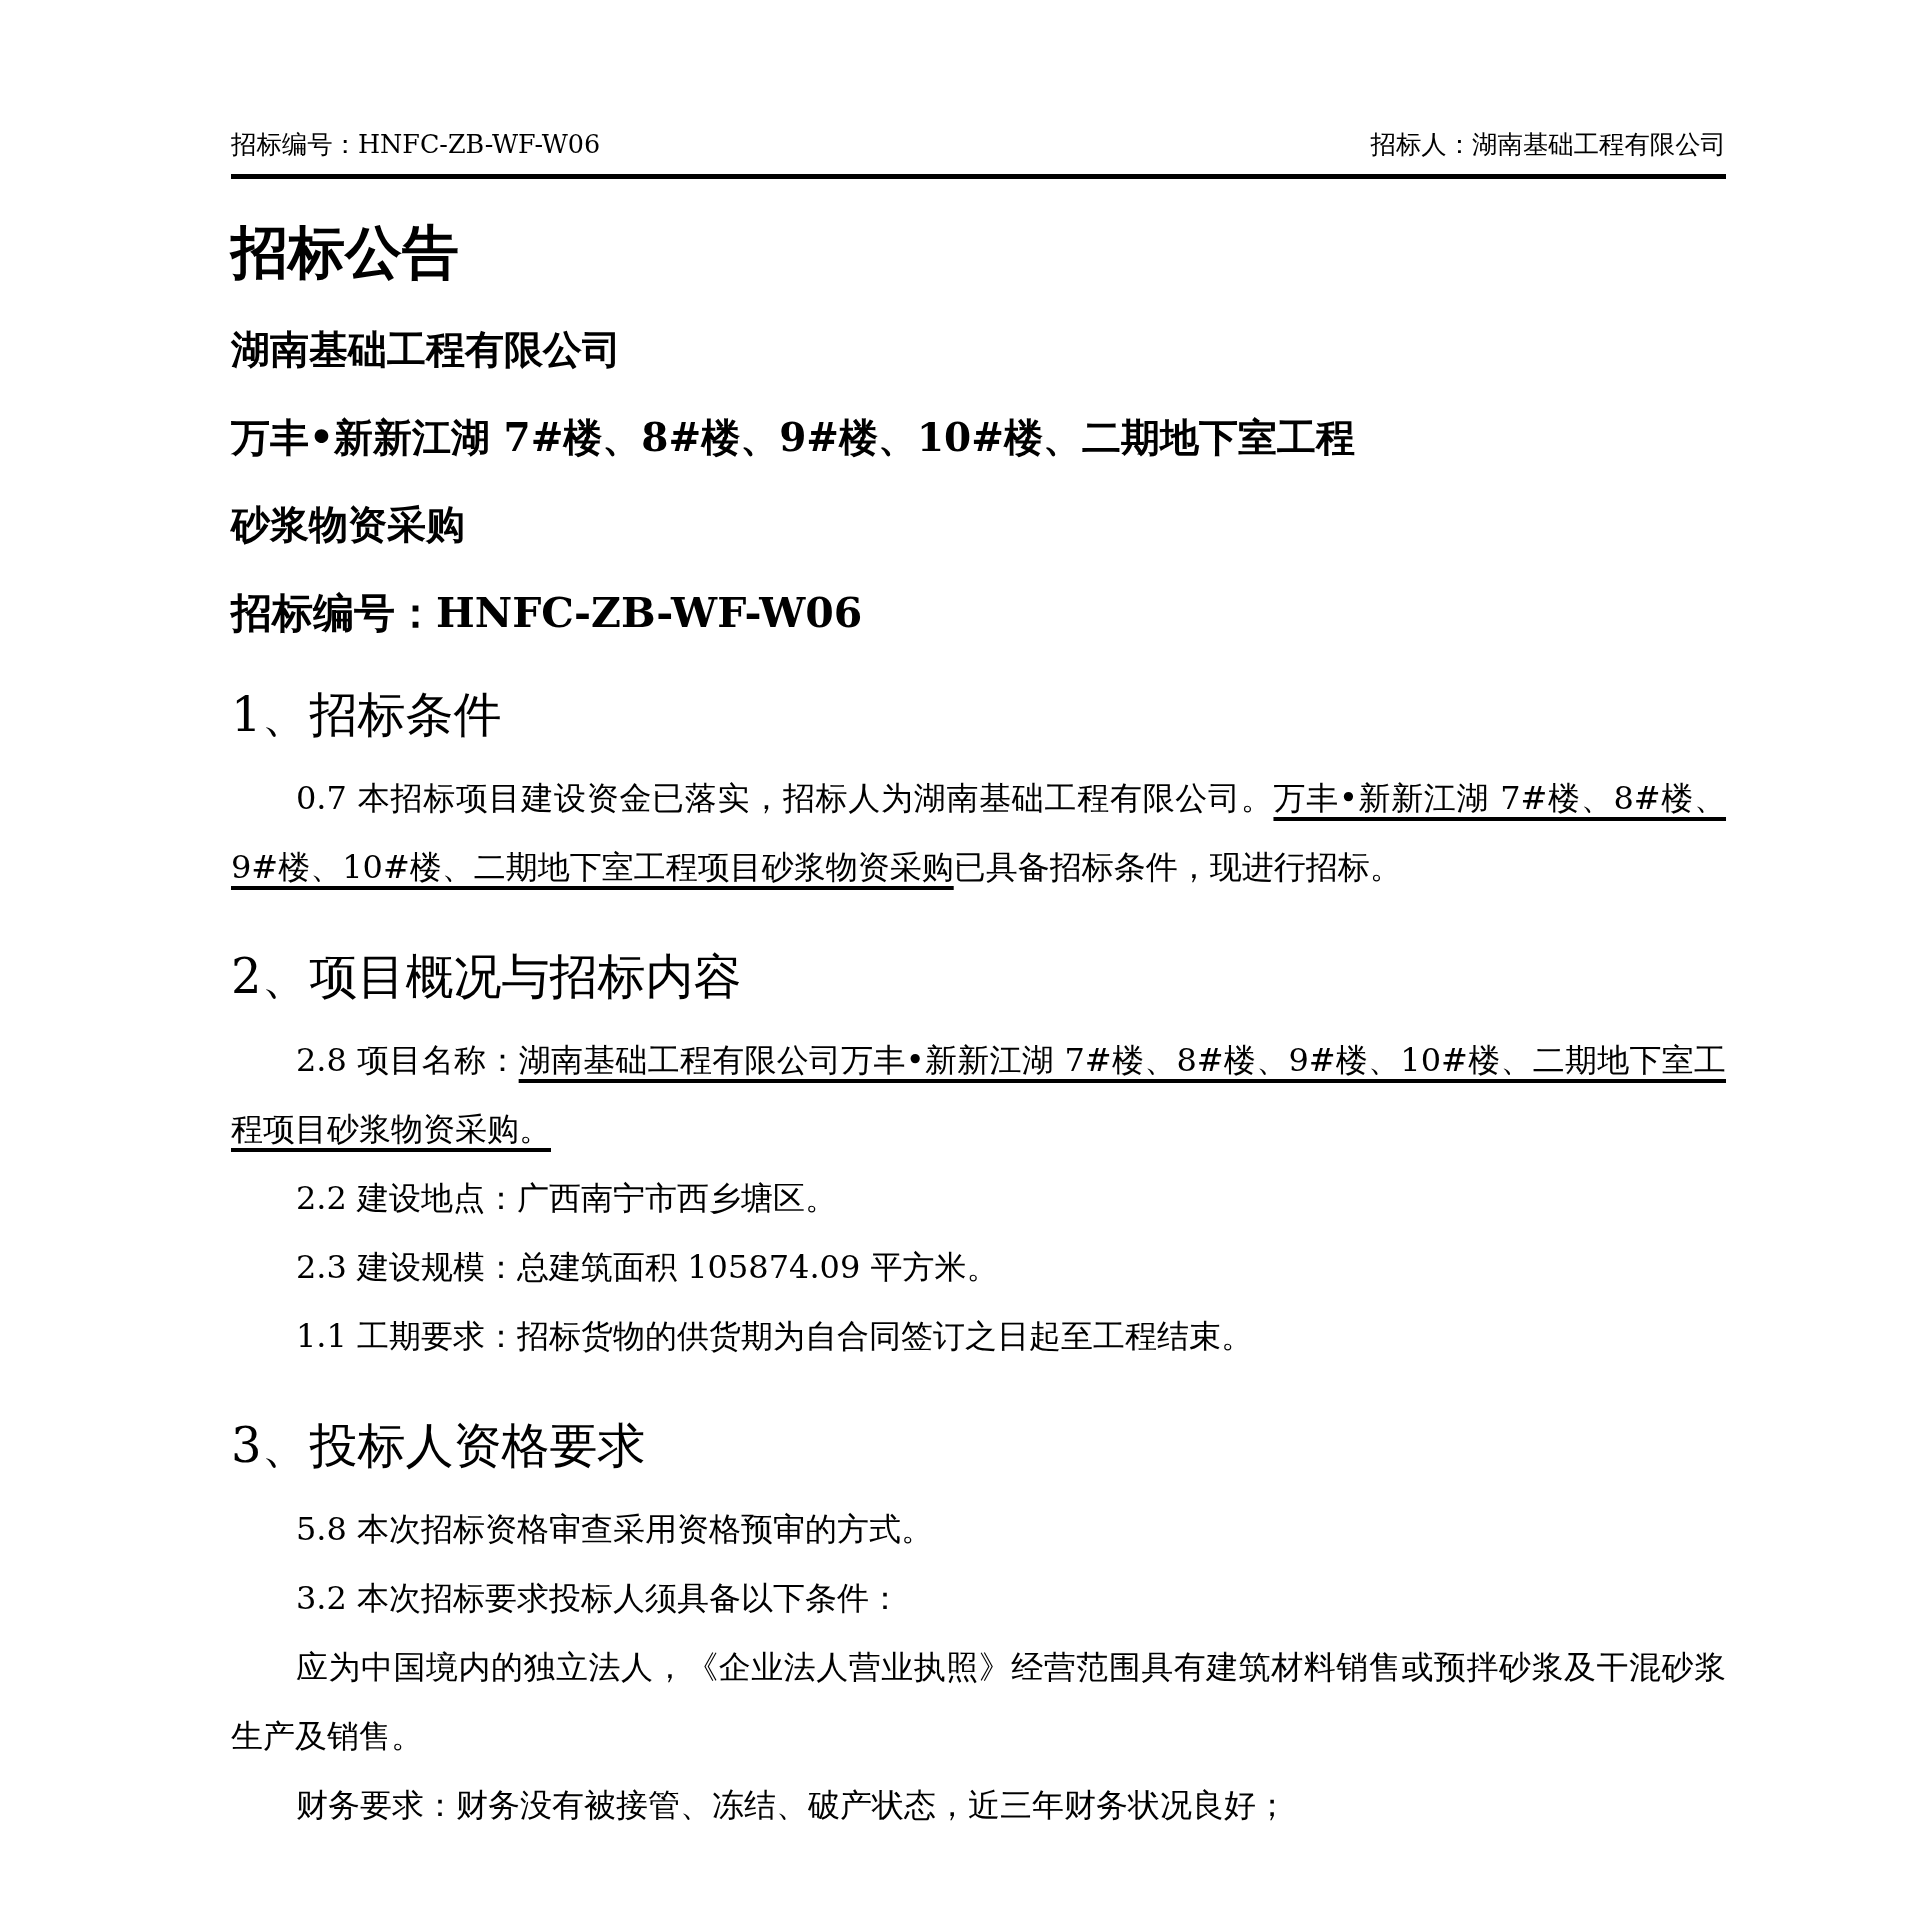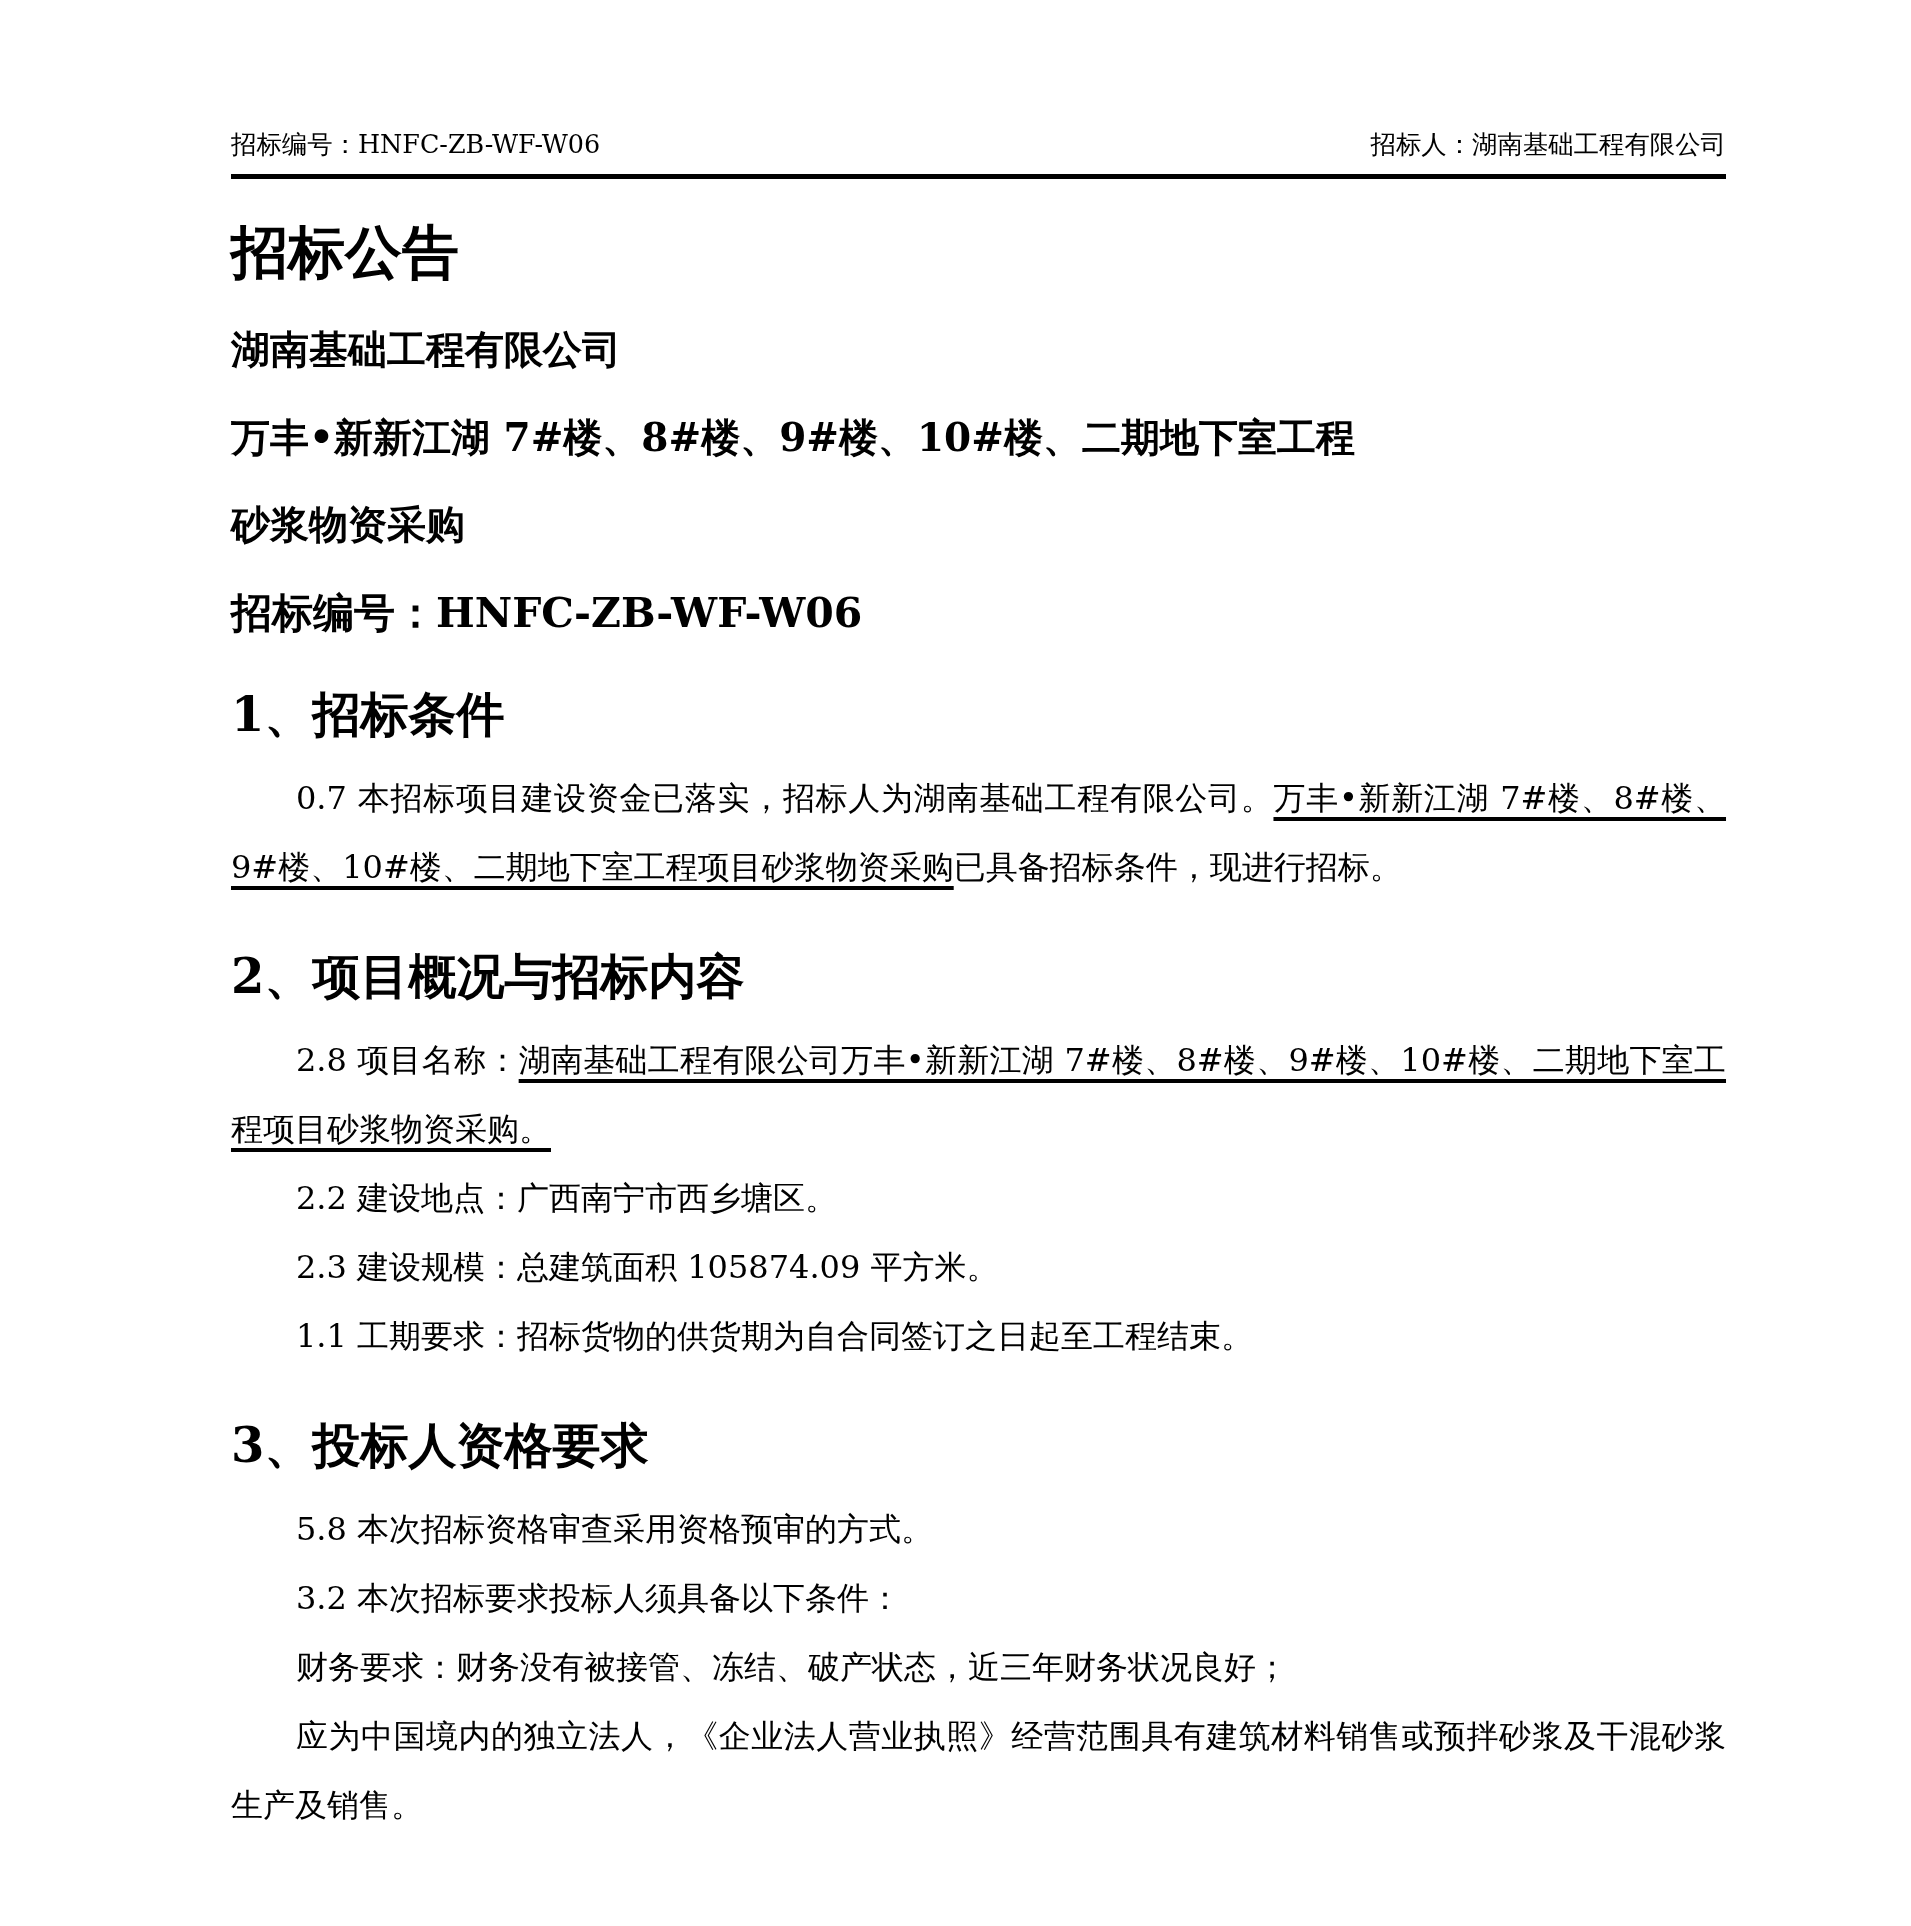--- a/index.html
+++ b/index.html
@@ -38,21 +38,21 @@
     font-weight: bold;
     text-align: left;
     line-height: 1.3;
     margin-top: 37px;
   }
 
   .headline.tender { font-size: 41px; }
 
   .section-heading {
     font-size: 48px;
-    font-weight: bold;
+    font-weight: normal;
     line-height: 1.35;
     margin: 42px 0 17px 0;
   }
 
   .para {
     font-size: 32px;
     line-height: 69px;
     margin: 0;
     text-align: justify;
     text-indent: 65px;
@@ -93,22 +93,22 @@
       <p class="para"><span>2.8 项目名称：</span><span class="u">湖南基础工程有限公司万丰•新新江湖 7#楼、8#楼、9#楼、10#楼、二期地下室工程项目砂浆物资采购。</span></p>
       <p class="para"><span>2.2 建设地点：广西南宁市西乡塘区。</span></p>
       <p class="para"><span>2.3 建设规模：总建筑面积 105874.09 平方米。</span></p>
       <p class="para"><span>1.1 工期要求：招标货物的供货期为自合同签订之日起至工程结束。</span></p>
     </section>
 
     <section>
       <h2 class="section-heading">3、投标人资格要求</h2>
       <p class="para"><span>5.8 本次招标资格审查采用资格预审的方式。</span></p>
       <p class="para"><span>3.2 本次招标要求投标人须具备以下条件：</span></p>
+      <p class="para"><span>应为中国境内的独立法人，《企业法人营业执照》经营范围具有建筑材料销售或预拌砂浆及干混砂浆生产及销售。</span></p>
       <p class="para"><span>财务要求：财务没有被接管、冻结、破产状态，近三年财务状况良好；</span></p>
-      <p class="para"><span>应为中国境内的独立法人，《企业法人营业执照》经营范围具有建筑材料销售或预拌砂浆及干混砂浆生产及销售。</span></p>
       <p class="para"></p>
 
     </section>
 
   </main>
 
   <footer>
     
   </footer>
 

